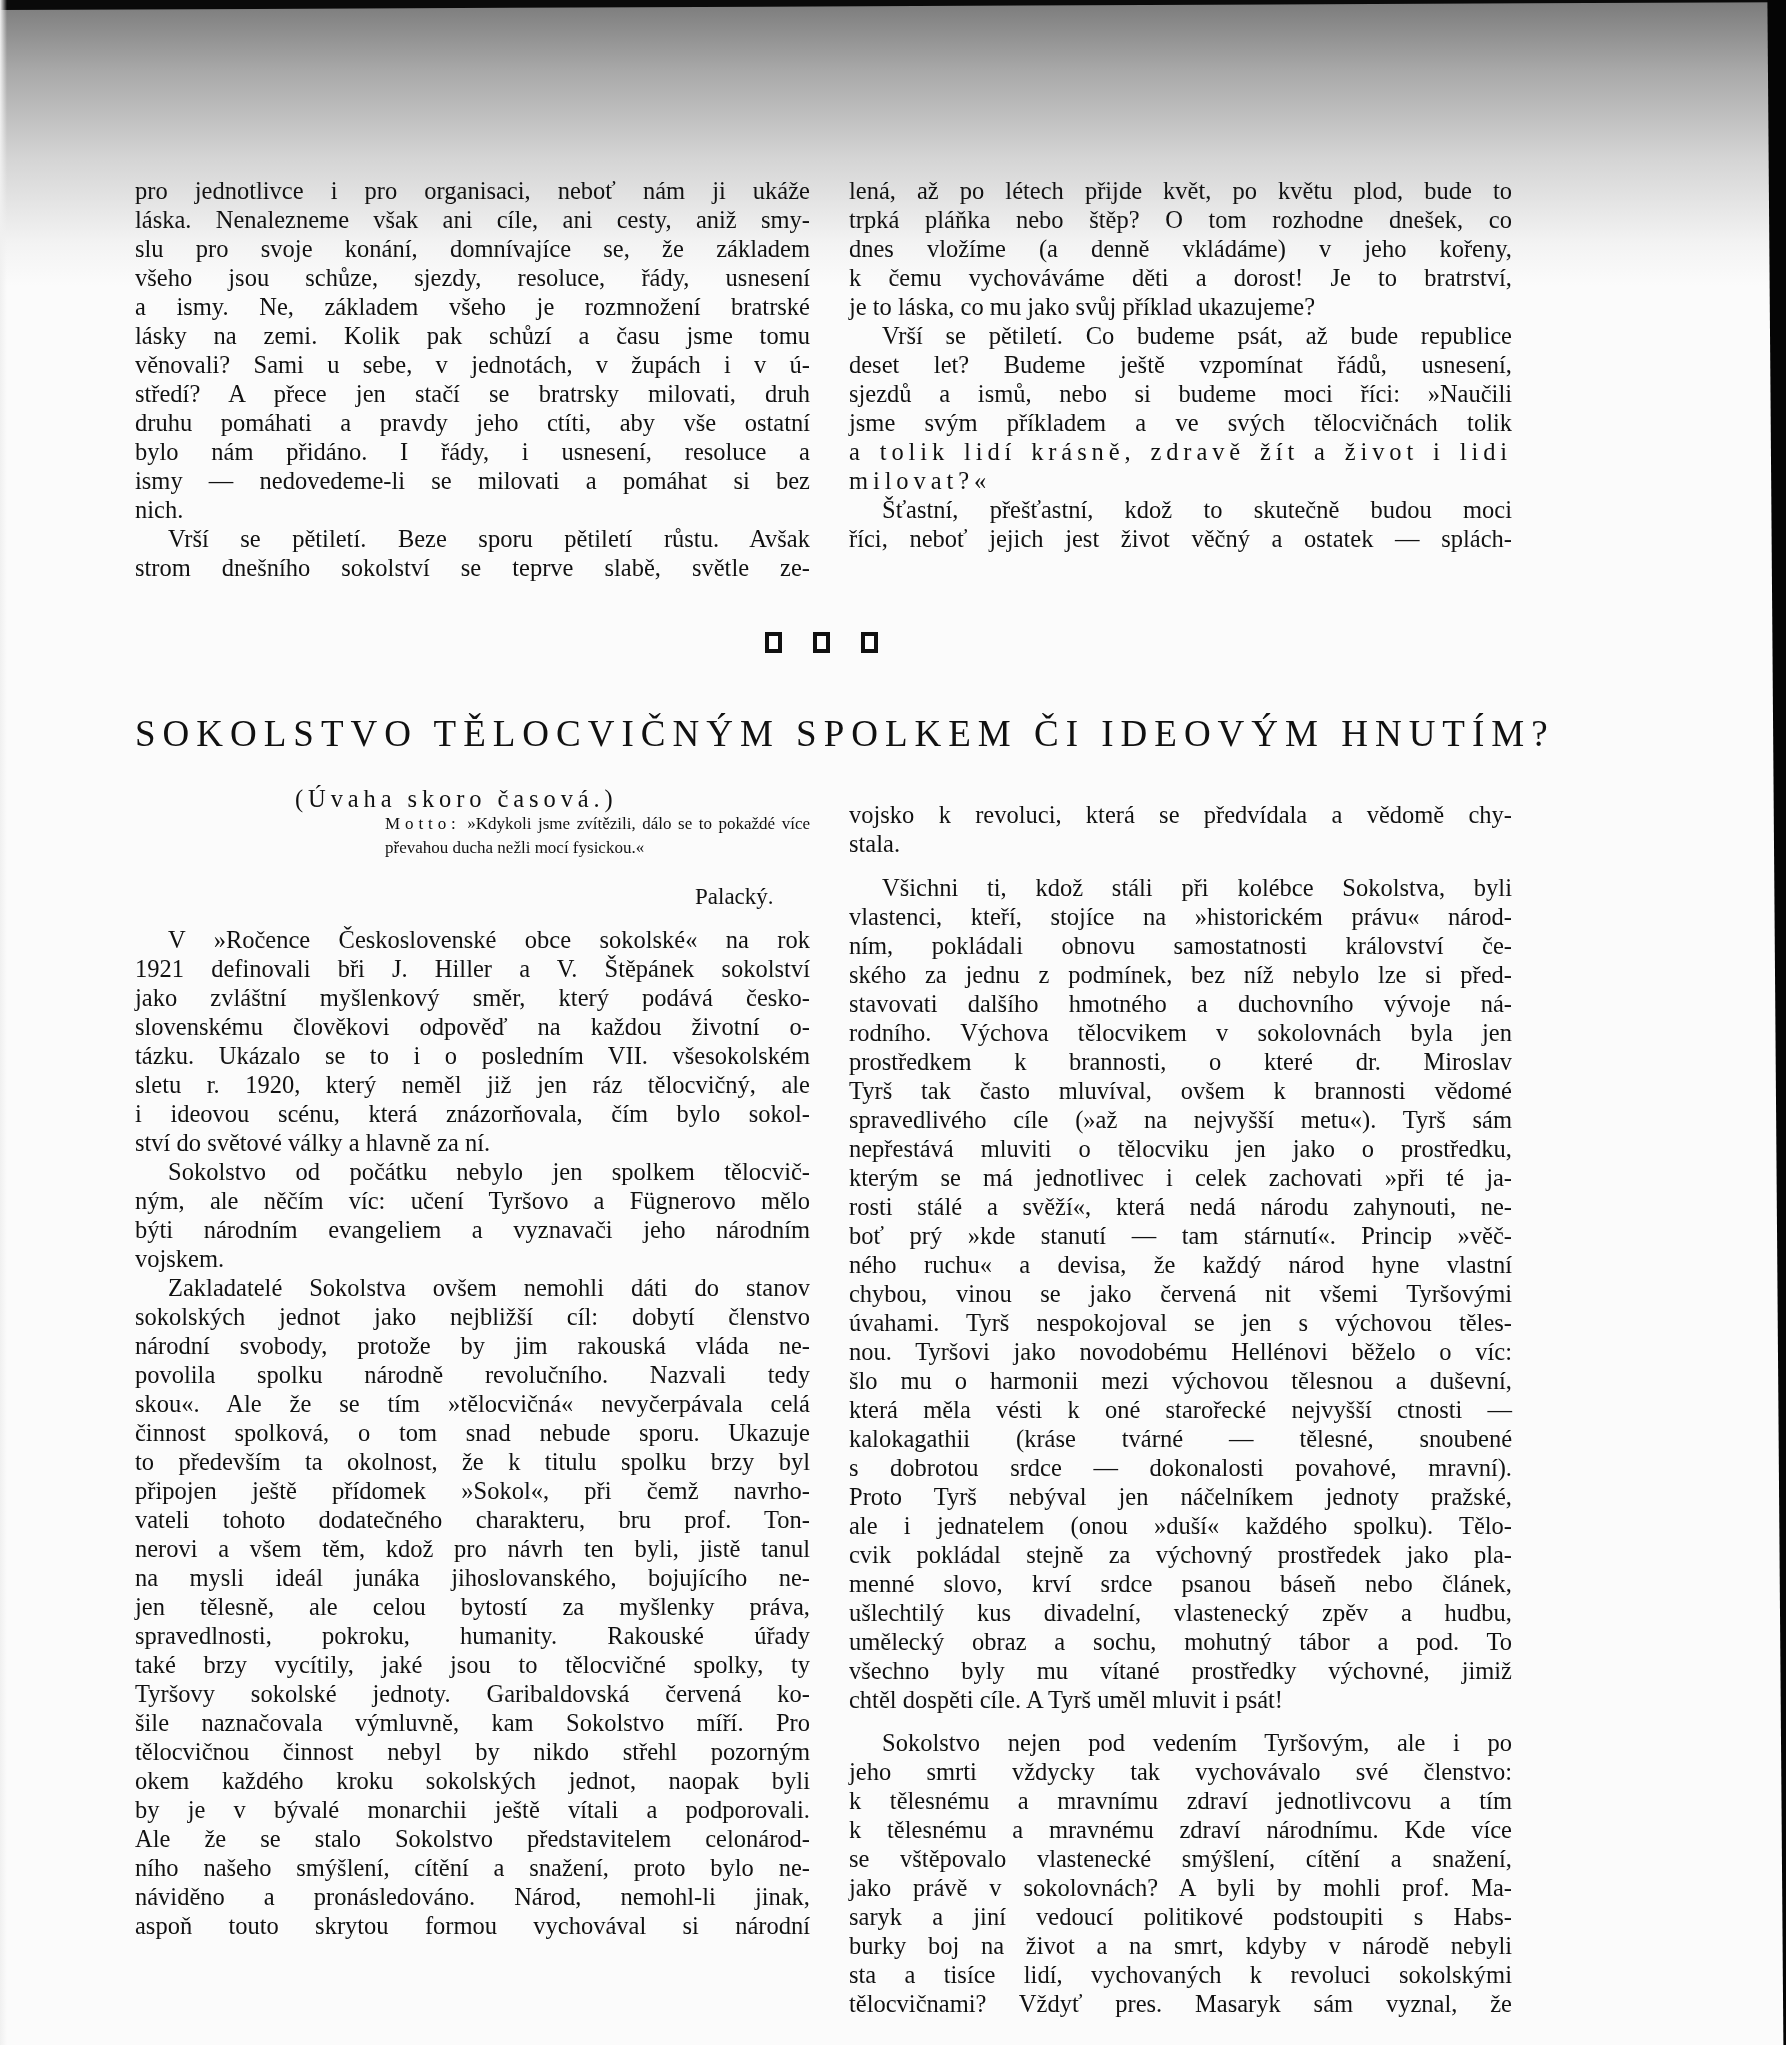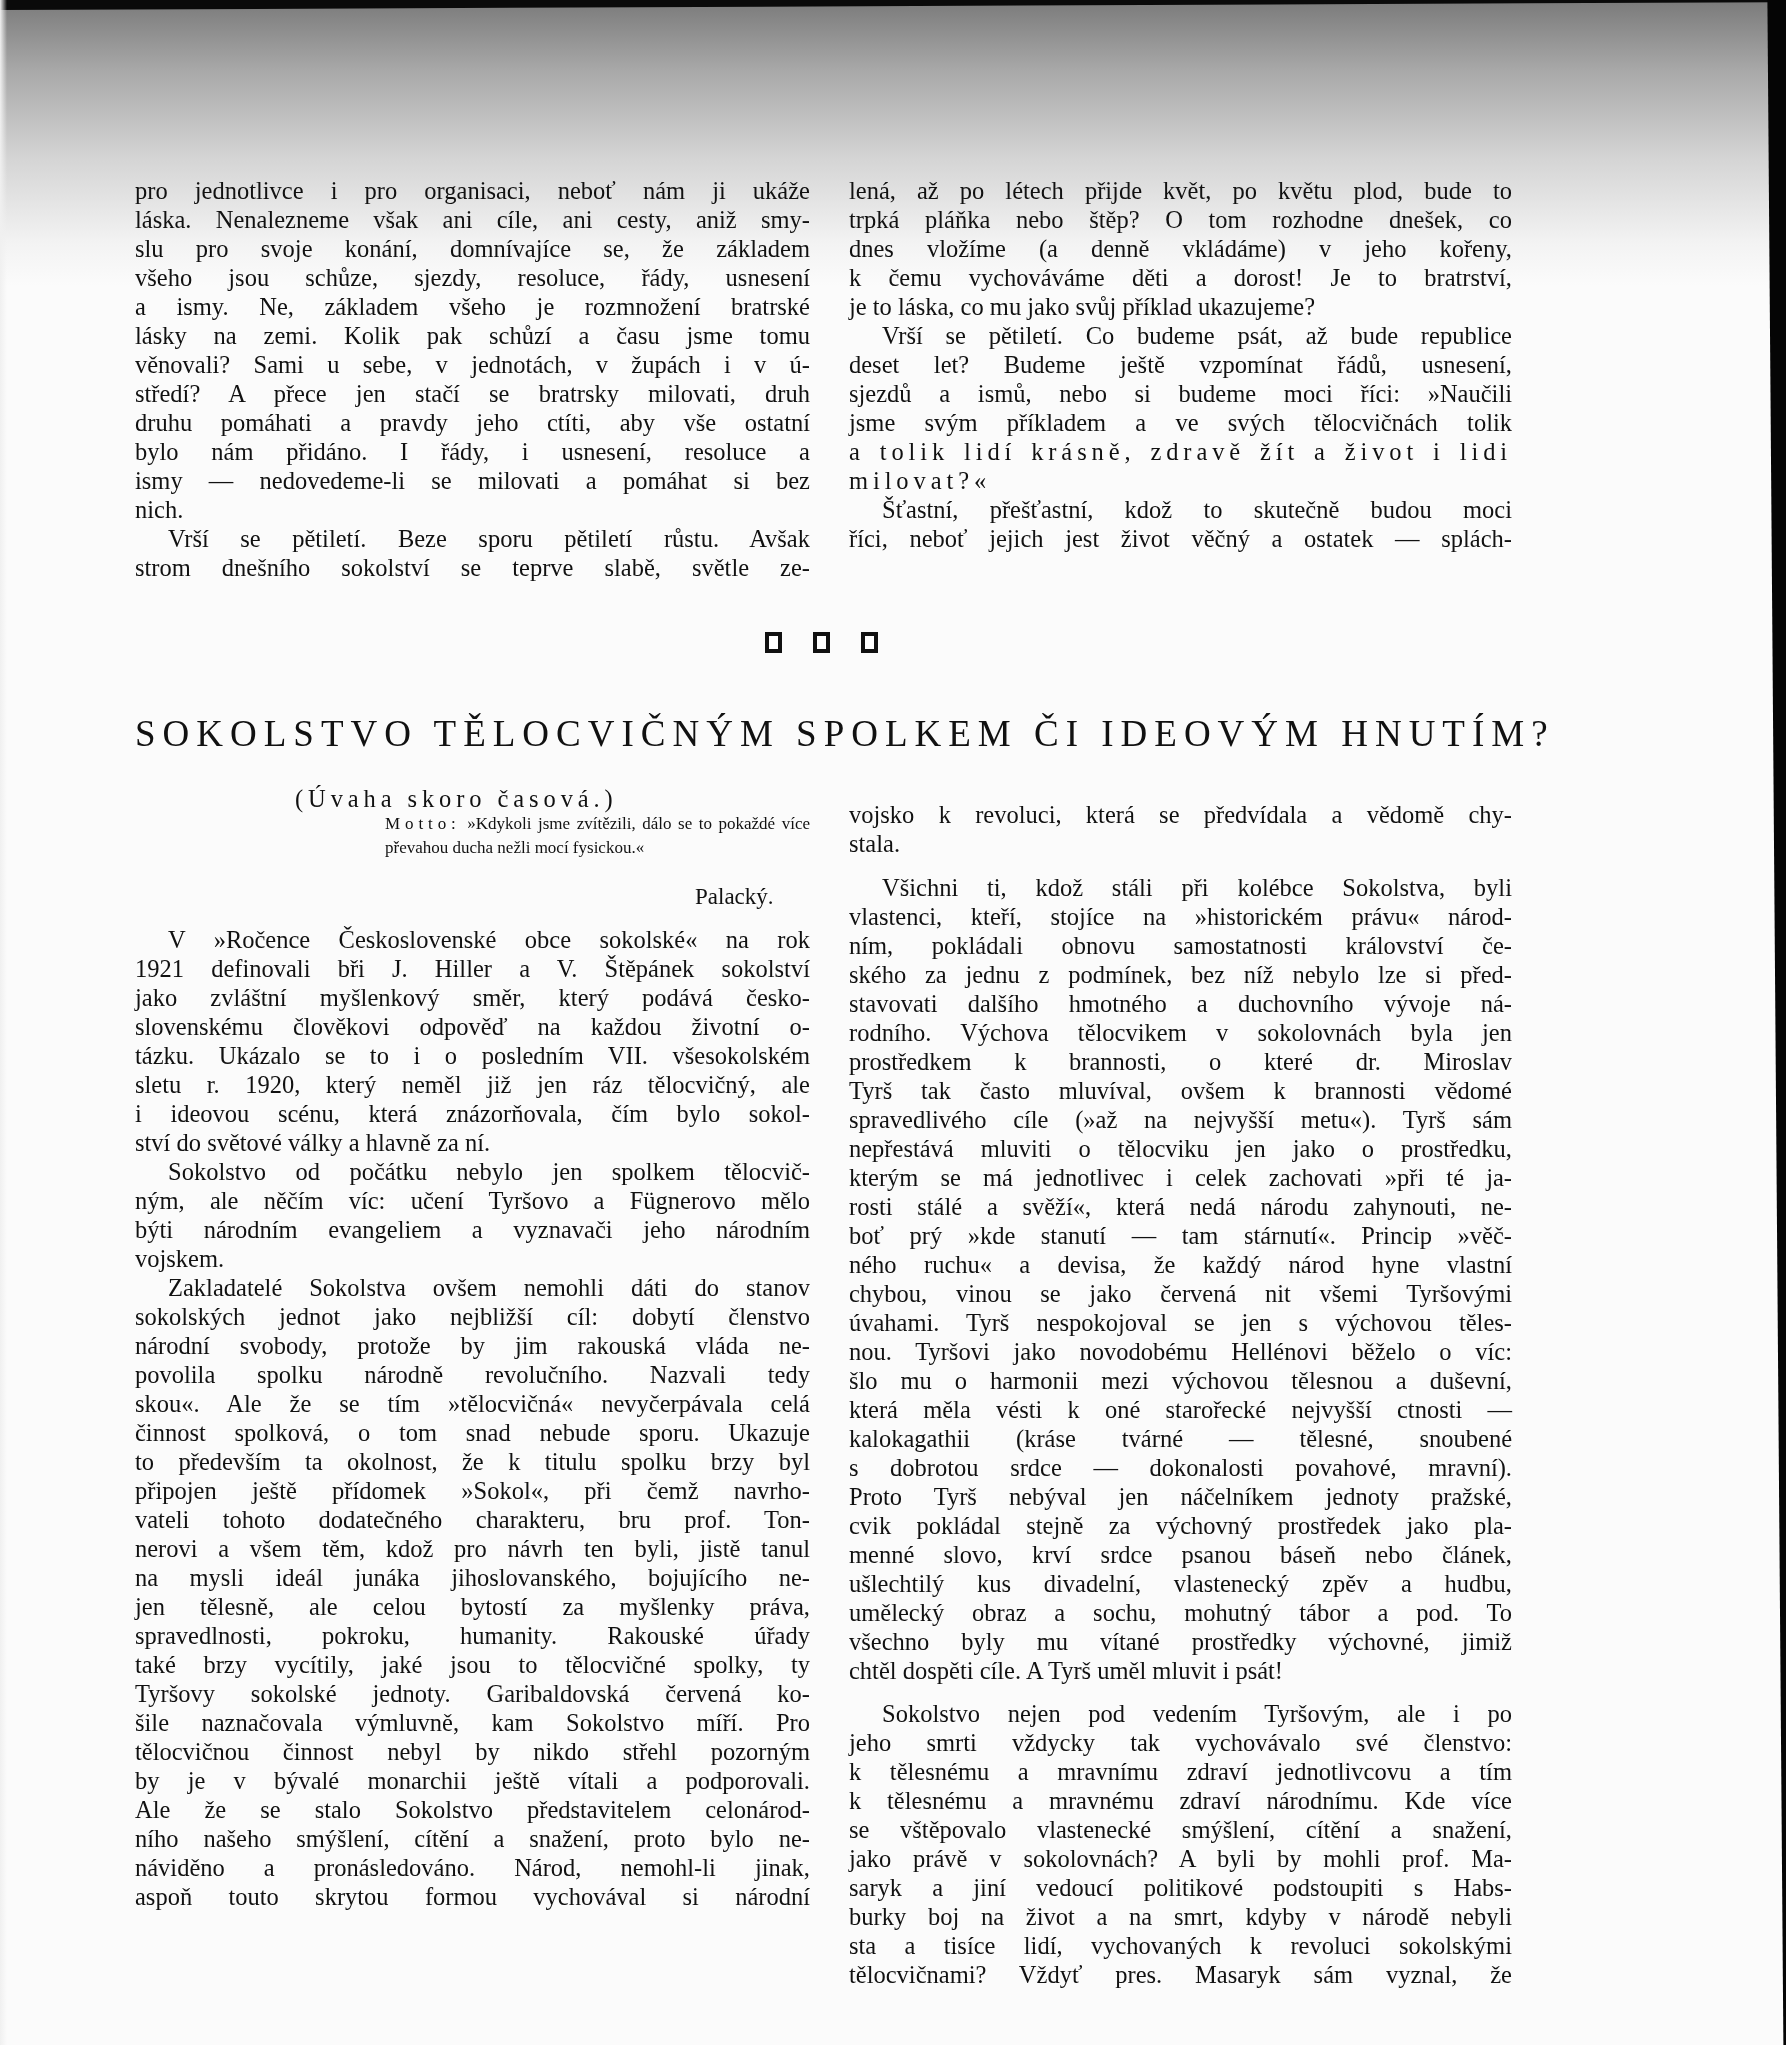--- a/index.html
+++ b/index.html
@@ -143,20 +143,21 @@
   <span class="line">připojen ještě přídomek »Sokol«, při čemž navrho-</span>
   <span class="line">vateli tohoto dodatečného charakteru, bru prof. Ton-</span>
   <span class="line">nerovi a všem těm, kdož pro návrh ten byli, jistě tanul</span>
   <span class="line">na mysli ideál junáka jihoslovanského, bojujícího ne-</span>
   <span class="line">jen tělesně, ale celou bytostí za myšlenky práva,</span>
   <span class="line">spravedlnosti, pokroku, humanity. Rakouské úřady</span>
   <span class="line">také brzy vycítily, jaké jsou to tělocvičné spolky, ty</span>
   <span class="line">Tyršovy sokolské jednoty. Garibaldovská červená ko-</span>
   <span class="line">šile naznačovala výmluvně, kam Sokolstvo míří. Pro</span>
   <span class="line">tělocvičnou činnost nebyl by nikdo střehl pozorným</span>
+  <span class="line">okem každého kroku sokolských jednot, naopak byli</span>
   <span class="line">by je  v bývalé monarchii ještě vítali a podporovali.</span>
   <span class="line">Ale že se stalo Sokolstvo představitelem celonárod-</span>
   <span class="line">ního našeho smýšlení, cítění a snažení, proto bylo ne-</span>
   <span class="line">náviděno a pronásledováno. Národ, nemohl-li jinak,</span>
   <span class="line">aspoň touto skrytou formou vychovával si národní</span>
 </div>
 
 <div class="col" id="art-right">
   <span class="line">vojsko k revoluci, která se předvídala a vědomě chy-</span>
   <span class="line last">stala.</span>
@@ -175,20 +176,21 @@
   <span class="line">boť prý »kde stanutí — tam stárnutí«. Princip »věč-</span>
   <span class="line">ného ruchu« a devisa, že každý národ hyne vlastní</span>
   <span class="line">chybou, vinou se jako červená nit všemi Tyršovými</span>
   <span class="line">úvahami. Tyrš nespokojoval se jen s výchovou těles-</span>
   <span class="line">nou. Tyršovi jako novodobému Hellénovi běželo o víc:</span>
   <span class="line">šlo mu o harmonii mezi výchovou tělesnou a duševní,</span>
   <span class="line">která měla vésti k oné starořecké nejvyšší ctnosti —</span>
   <span class="line">kalokagathii (kráse tvárné — tělesné, snoubené</span>
   <span class="line">s dobrotou srdce — dokonalosti povahové, mravní).</span>
   <span class="line">Proto Tyrš nebýval jen náčelníkem jednoty pražské,</span>
+  <span class="line">ale i jednatelem (onou »duší« každého spolku). Tělo-</span>
   <span class="line">cvik pokládal stejně za výchovný prostředek jako pla-</span>
   <span class="line">menné slovo, krví srdce psanou báseň nebo článek,</span>
   <span class="line">ušlechtilý kus divadelní, vlastenecký zpěv a hudbu,</span>
   <span class="line">umělecký obraz a sochu, mohutný tábor a pod. To</span>
   <span class="line">všechno byly mu vítané prostředky výchovné, jimiž</span>
   <span class="line last">chtěl dospěti cíle. A Tyrš uměl mluvit i psát!</span>
   <span class="line" style="padding-left:33px;margin-top:14.7px">Sokolstvo nejen pod vedením Tyršovým, ale i po</span>
   <span class="line">jeho smrti vždycky tak vychovávalo své členstvo:</span>
   <span class="line">k tělesnému a mravnímu zdraví jednotlivcovu a tím</span>
   <span class="line">k tělesnému a mravnému zdraví národnímu. Kde více</span>

